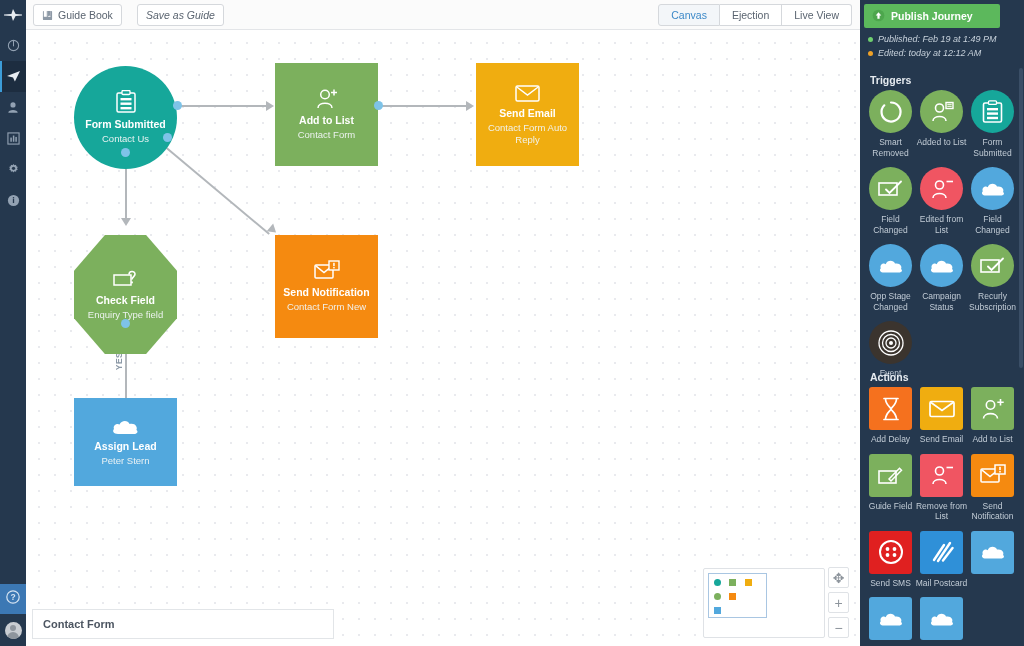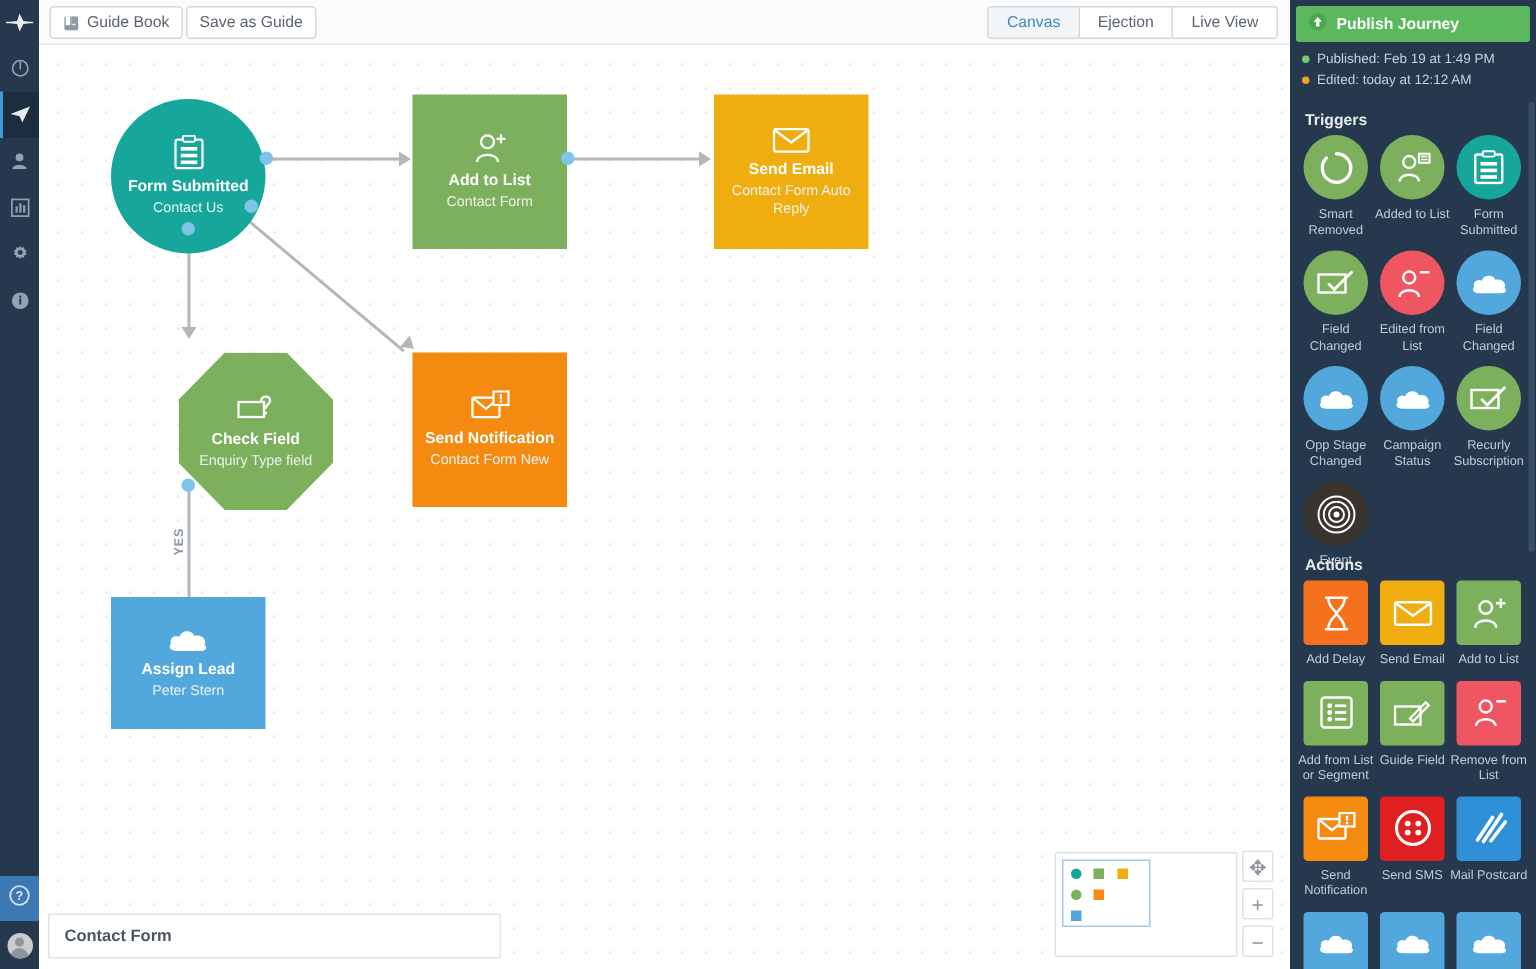--- a/index.html
+++ b/index.html
@@ -24,21 +24,21 @@
   .avatar-circ{width:17px;height:17px;border-radius:50%;background:#c9cdd2;position:relative;overflow:hidden;}
   .avatar-circ:before{content:"";position:absolute;left:5.5px;top:3px;width:6px;height:6px;border-radius:50%;background:#8e959d;}
   .avatar-circ:after{content:"";position:absolute;left:2.5px;top:10.5px;width:12px;height:9px;border-radius:6px 6px 0 0;background:#8e959d;}
 
   
   .topbar{position:absolute;left:26px;top:0;width:998px;height:30px;background:#fbfbfb;border-bottom:1px solid #e3e5e8;box-sizing:border-box;}
   .tb-btn{position:absolute;top:4px;height:22px;background:#fff;border:1px solid #d5d8dc;border-radius:3px;
           display:flex;align-items:center;gap:5px;padding:0 8px;box-sizing:border-box;
           font-size:10.5px;color:#5a6470;white-space:nowrap;}
   .tb-guide{left:7px;align-items:center;}
-  .tb-save{left:98px;}
+  .tb-save{left:111px;font-style:italic;}
   .tb-icon{display:flex;align-items:center;}
 
   .tabs{position:absolute;right:172px;top:4px;display:flex;}
   .tab{height:22px;padding:0 12px;box-sizing:border-box;border:1px solid #d5d8dc;border-left:none;background:#fff;
        display:flex;align-items:center;font-size:10.5px;color:#5a6470;}
   .tab:first-child{border-left:1px solid #d5d8dc;border-radius:3px 0 0 3px;background:#f3f6f9;color:#3c89c8;}
   .tab:last-child{border-radius:0 3px 3px 0;}
 
   
   .canvas{position:absolute;left:26px;top:30px;width:834px;height:616px;background:#fff;overflow:hidden;
@@ -74,24 +74,24 @@
   .zoomctl{position:absolute;left:828px;top:567px;width:21px;}
   .zc-btn{width:21px;height:21px;background:#fff;border:1px solid #dfe2e6;box-sizing:border-box;
      display:flex;align-items:center;justify-content:center;color:#8d949c;font-size:14px;line-height:1;margin-bottom:4px;border-radius:2px;}
 
   
   .namebar{position:absolute;left:32px;top:609px;width:302px;height:30px;background:#fff;border:1px solid #e2e5e8;
      box-sizing:border-box;display:flex;align-items:center;padding:0 10px;font-size:11px;font-weight:bold;color:#4c5561;}
 
   
   .right{position:absolute;left:860px;top:0;width:164px;height:646px;background:#25384e;overflow:hidden;}
-  .publish{position:absolute;left:4px;top:4px;width:156px;height:24px;background:#5cb85c;border-radius:2px;
+  .publish{position:absolute;left:4px;top:4px;width:136px;height:24px;background:#5cb85c;border-radius:2px;
      display:flex;align-items:center;gap:6px;padding-left:8px;box-sizing:border-box;color:#fff;font-size:10.5px;font-weight:bold;}
   .pub-status{position:absolute;left:8px;top:32px;font-size:9px;color:#c8d2dc;line-height:14px;}
-  .pub-status div{display:flex;align-items:center;gap:5px;}
+  .pub-status div{display:flex;align-items:center;gap:5px;font-style:italic;}
   .bullet{width:5px;height:5px;border-radius:50%;display:inline-block;}
 
   .sec-title{position:absolute;left:10px;font-size:10.5px;font-weight:bold;color:#e6ebf0;}
   .grid{position:absolute;left:5px;width:154px;display:flex;flex-wrap:wrap;}
   .tile{width:51px;display:flex;flex-direction:column;align-items:center;margin-bottom:9px;}
   .tile-ic{width:43px;height:43px;display:flex;align-items:center;justify-content:center;}
   .tile-ic.round{border-radius:50%;}
   .tile-ic.sq{border-radius:3px;}
   .tile-lb{font-size:8.5px;color:#c2ccd6;text-align:center;line-height:10.5px;margin-top:4px;width:54px;}
 
@@ -248,21 +248,21 @@
       <div class="node-icon">
         <svg width="25" height="19" viewBox="0 0 25 19">
             <rect x="1" y="2" width="23" height="15" rx="1.5" fill="none" stroke="#fff" stroke-width="1.5"></rect>
             <path d="M1.8 3 L12.5 11 L23.2 3" fill="none" stroke="#fff" stroke-width="1.5"></path>
           </svg>
       </div>
       <div class="node-title">Send Email</div>
       <div class="node-sub">Contact Form Auto Reply</div>
     </div>
 
-    <div class="node n-octagon" style="left:48px;top:205px;width:103px;height:105px;background:#7cb05d;margin-left:45px;">
+    <div class="node n-octagon" style="left:48px;top:205px;width:103px;height:119px;background:#7cb05d;">
       <div class="node-icon">
         <svg width="26" height="21" viewBox="0 0 26 21">
             <rect x="1" y="6" width="17" height="10" fill="none" stroke="#fff" stroke-width="1.5"></rect>
             <path d="M16 5.5 C16 1.5 22 1.5 22 5 C22 7.8 19 7.8 19 10.5" fill="none" stroke="#fff" stroke-width="1.6"></path>
             <rect x="18.1" y="12.5" width="1.8" height="1.8" fill="#fff"></rect>
           </svg>
       </div>
       <div class="node-title">Check Field</div>
       <div class="node-sub">Enquiry Type field</div>
     </div>
@@ -457,34 +457,20 @@
             <svg width="24" height="22" viewBox="0 0 24 22">
               <circle cx="9.5" cy="7" r="4.2" fill="none" stroke="#fff" stroke-width="1.6"></circle>
               <path d="M2.5 20.5 C2.5 14 16.5 14 16.5 20.5" fill="none" stroke="#fff" stroke-width="1.6"></path>
               <path d="M19.5 1 v6.4 M16.3 4.2 h6.4" stroke="#fff" stroke-width="1.6"></path>
             </svg>
           </div>
           <div class="tile-lb">Add to List</div>
         </div>
         <div class="tile">
           <div class="tile-ic sq" style="background: rgb(124, 176, 93);">
-            <svg width="22" height="22" viewBox="0 0 22 22">
-              <rect x="1" y="1" width="20" height="20" rx="2" fill="none" stroke="#fff" stroke-width="1.6"></rect>
-              <circle cx="6.5" cy="6.5" r="1.6" fill="#fff"></circle>
-              <circle cx="6.5" cy="11" r="1.6" fill="#fff"></circle>
-              <circle cx="6.5" cy="15.5" r="1.6" fill="#fff"></circle>
-              <rect x="10" y="5.6" width="7.5" height="1.8" fill="#fff"></rect>
-              <rect x="10" y="10.1" width="7.5" height="1.8" fill="#fff"></rect>
-              <rect x="10" y="14.6" width="7.5" height="1.8" fill="#fff"></rect>
-            </svg>
-          </div>
-          <div class="tile-lb">Add from List or Segment</div>
-        </div>
-        <div class="tile">
-          <div class="tile-ic sq" style="background: rgb(124, 176, 93);">
             <svg width="25" height="19" viewBox="0 0 25 19">
               <rect x="1" y="5" width="17" height="12" fill="none" stroke="#fff" stroke-width="1.6"></rect>
               <path d="M11 13 L21.5 2.2 L23.5 4.2 L13 15 Z" fill="none" stroke="#fff" stroke-width="1.5"></path>
             </svg>
           </div>
           <div class="tile-lb">Guide Field</div>
         </div>
         <div class="tile">
           <div class="tile-ic sq" style="background: rgb(240, 85, 98);">
             <svg width="24" height="22" viewBox="0 0 24 22">

